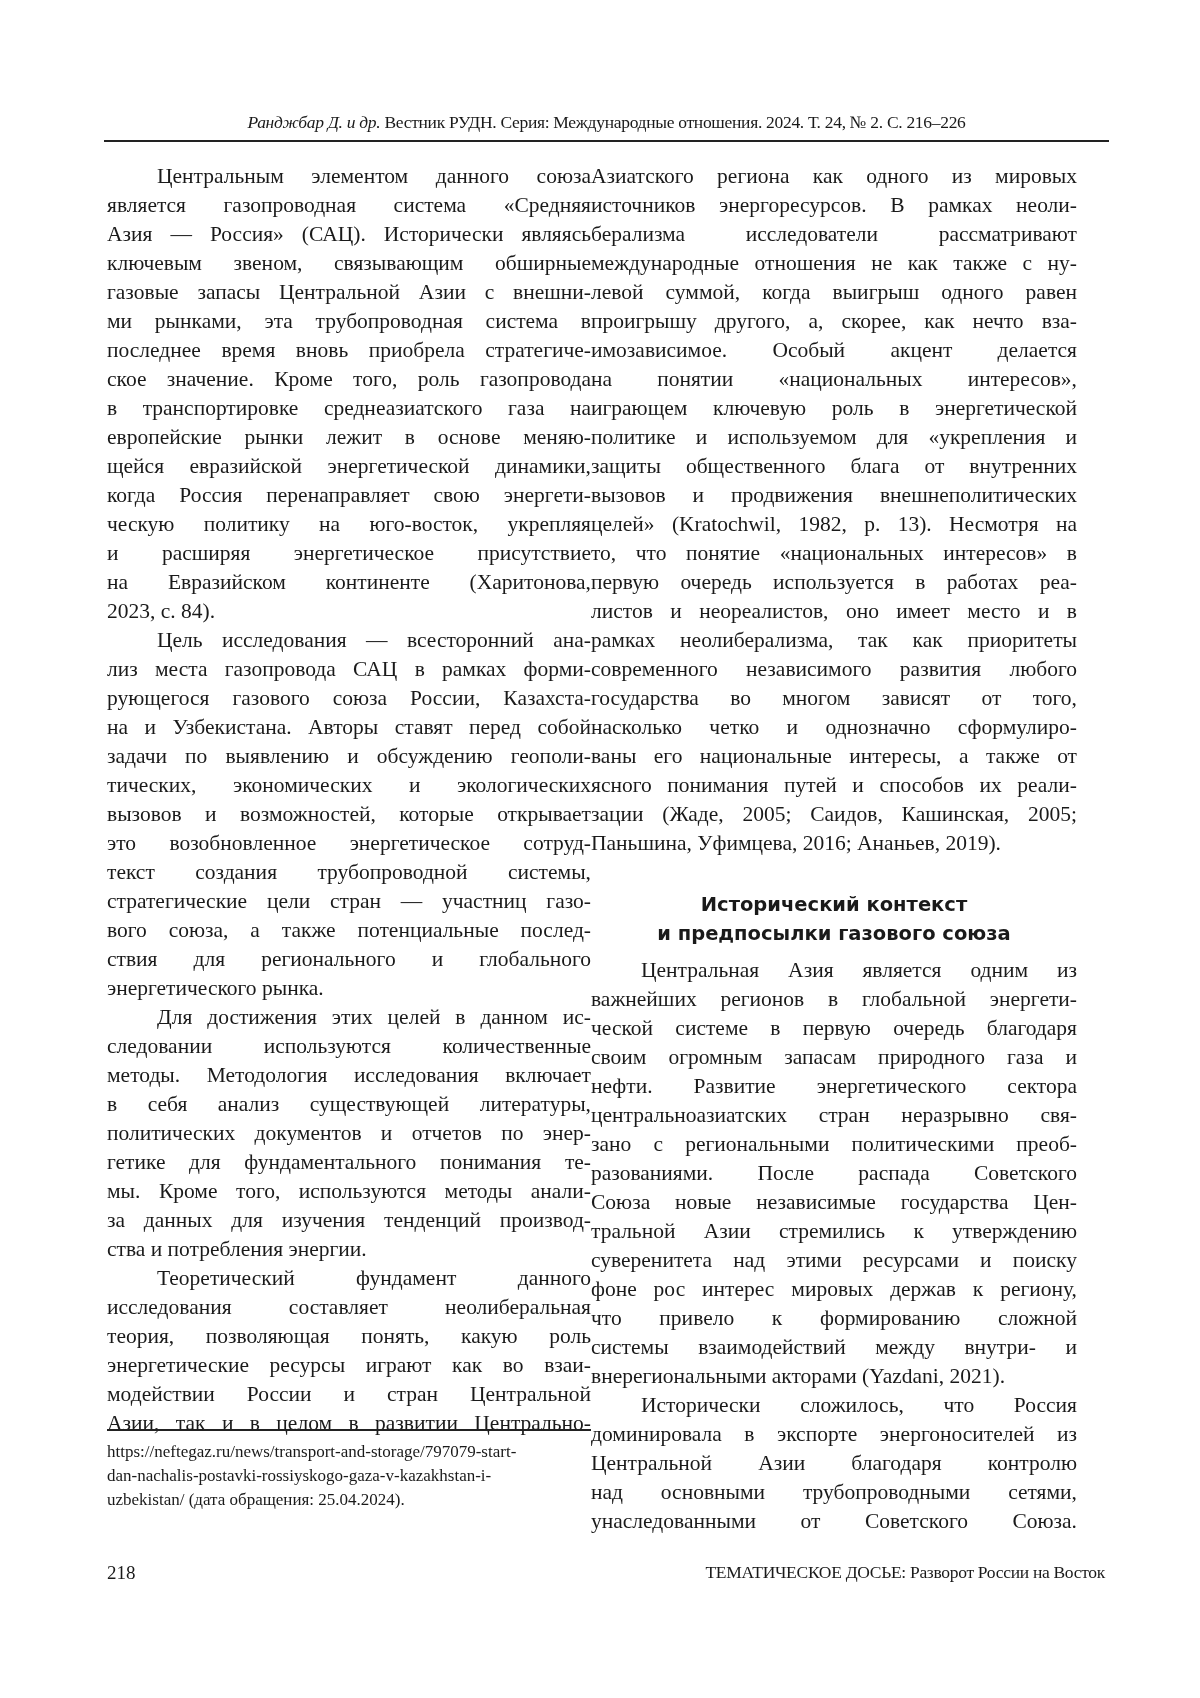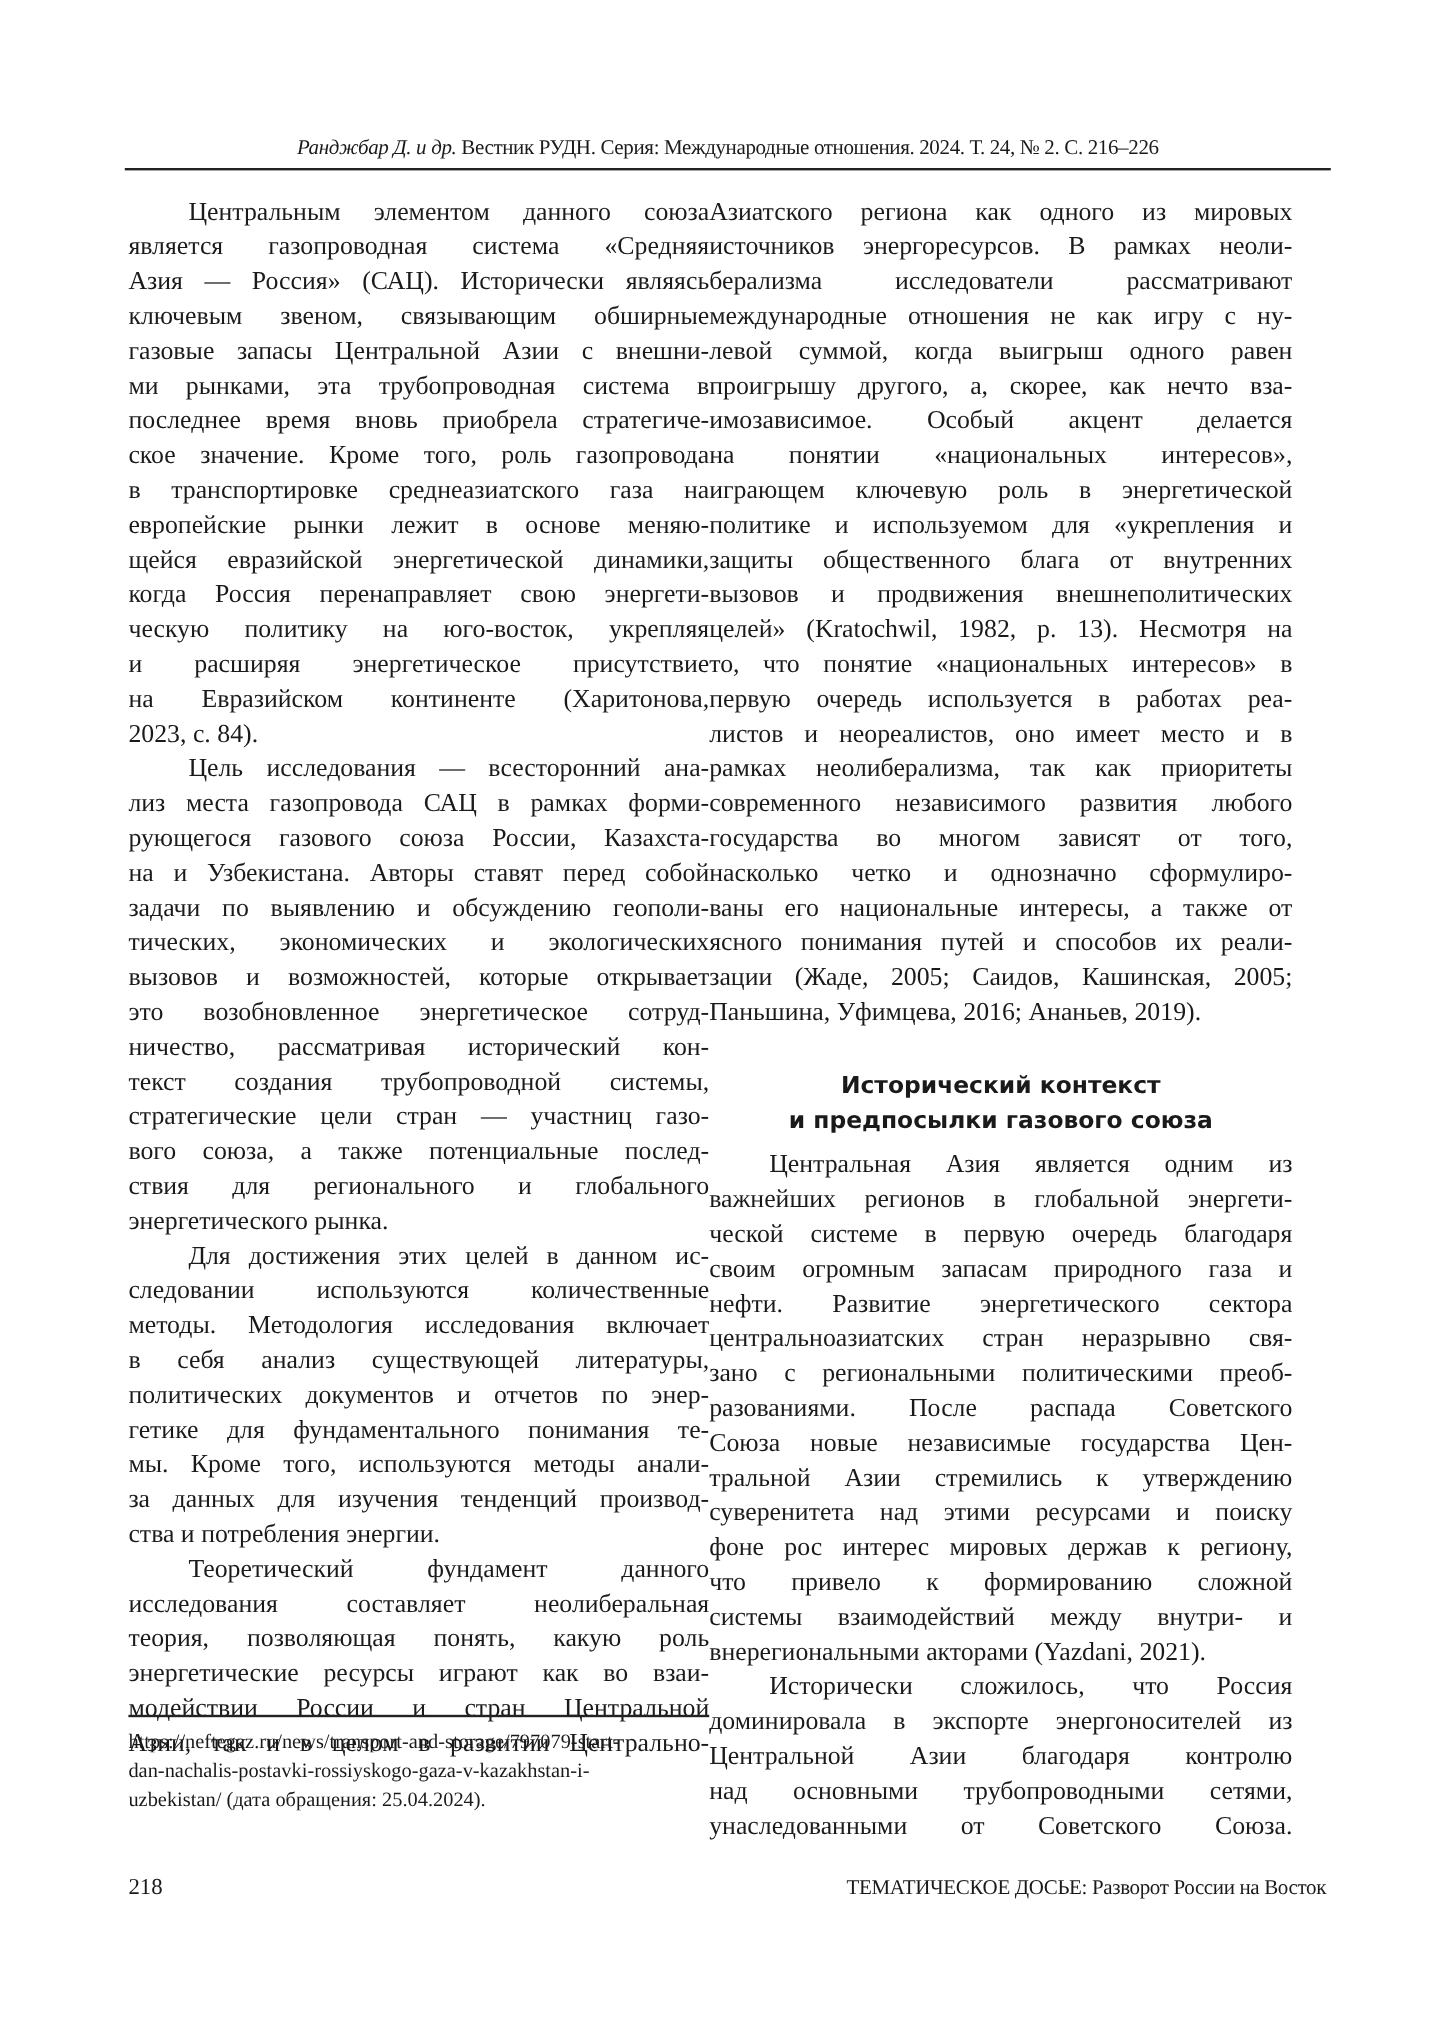--- a/index.html
+++ b/index.html
@@ -61,21 +61,20 @@
       <div class="line">на Евразийском континенте (Харитонова,</div>
       <div class="line last">2023, с. 84).</div>
       <div class="line indent">Цель исследования — всесторонний ана-</div>
       <div class="line">лиз места газопровода САЦ в рамках форми-</div>
       <div class="line">рующегося газового союза России, Казахста-</div>
       <div class="line">на и Узбекистана. Авторы ставят перед собой</div>
       <div class="line">задачи по выявлению и обсуждению геополи-</div>
       <div class="line">тических, экономических и экологических</div>
       <div class="line">вызовов и возможностей, которые открывает</div>
       <div class="line">это возобновленное энергетическое сотруд-</div>
-      <div class="line">ничество, рассматривая исторический кон-</div>
       <div class="line">текст создания трубопроводной системы,</div>
       <div class="line">стратегические цели стран — участниц газо-</div>
       <div class="line">вого союза, а также потенциальные послед-</div>
       <div class="line">ствия для регионального и глобального</div>
       <div class="line last">энергетического рынка.</div>
       <div class="line indent">Для достижения этих целей в данном ис-</div>
       <div class="line">следовании используются количественные</div>
       <div class="line">методы. Методология исследования включает</div>
       <div class="line">в себя анализ существующей литературы,</div>
       <div class="line">политических документов и отчетов по энер-</div>
@@ -89,21 +88,21 @@
       <div class="line">энергетические ресурсы играют как во взаи-</div>
       <div class="line">модействии России и стран Центральной</div>
       <div class="line">Азии, так и в целом в развитии Центрально-</div>
     </div>
 
   <div class="col right">
     <div id="right-before">
         <div class="line">Азиатского региона как одного из мировых</div>
         <div class="line">источников энергоресурсов. В рамках неоли-</div>
         <div class="line">берализма исследователи рассматривают</div>
-        <div class="line">международные отношения не как игру с ну-</div>
+        <div class="line">международные отношения не как также с ну-</div>
         <div class="line">левой суммой, когда выигрыш одного равен</div>
         <div class="line">проигрышу другого, а, скорее, как нечто вза-</div>
         <div class="line">имозависимое. Особый акцент делается</div>
         <div class="line">на понятии «национальных интересов»,</div>
         <div class="line">играющем ключевую роль в энергетической</div>
         <div class="line">политике и используемом для «укрепления и</div>
         <div class="line">защиты общественного блага от внутренних</div>
         <div class="line">вызовов и продвижения внешнеполитических</div>
         <div class="line">целей» (Kratochwil, 1982, p. 13). Несмотря на</div>
         <div class="line">то, что понятие «национальных интересов» в</div>

